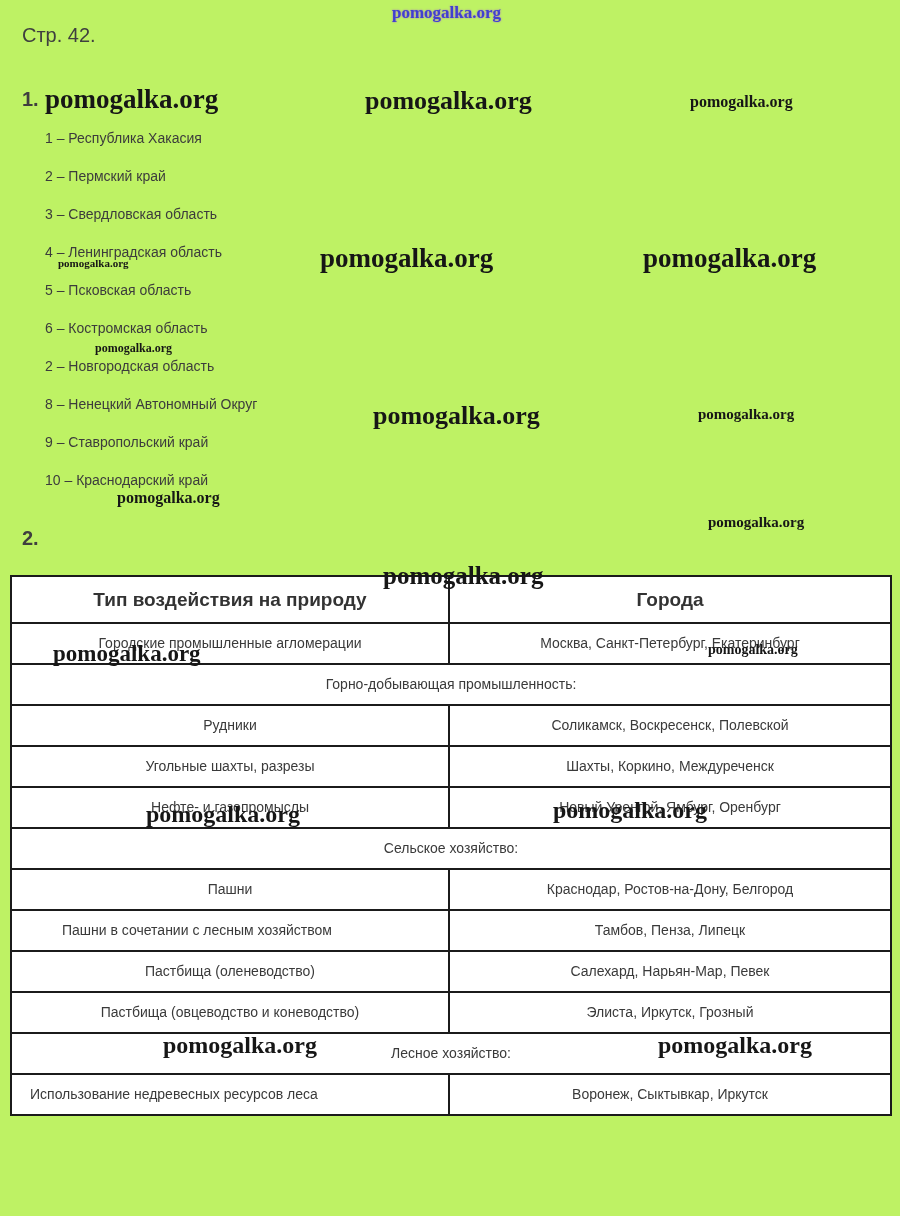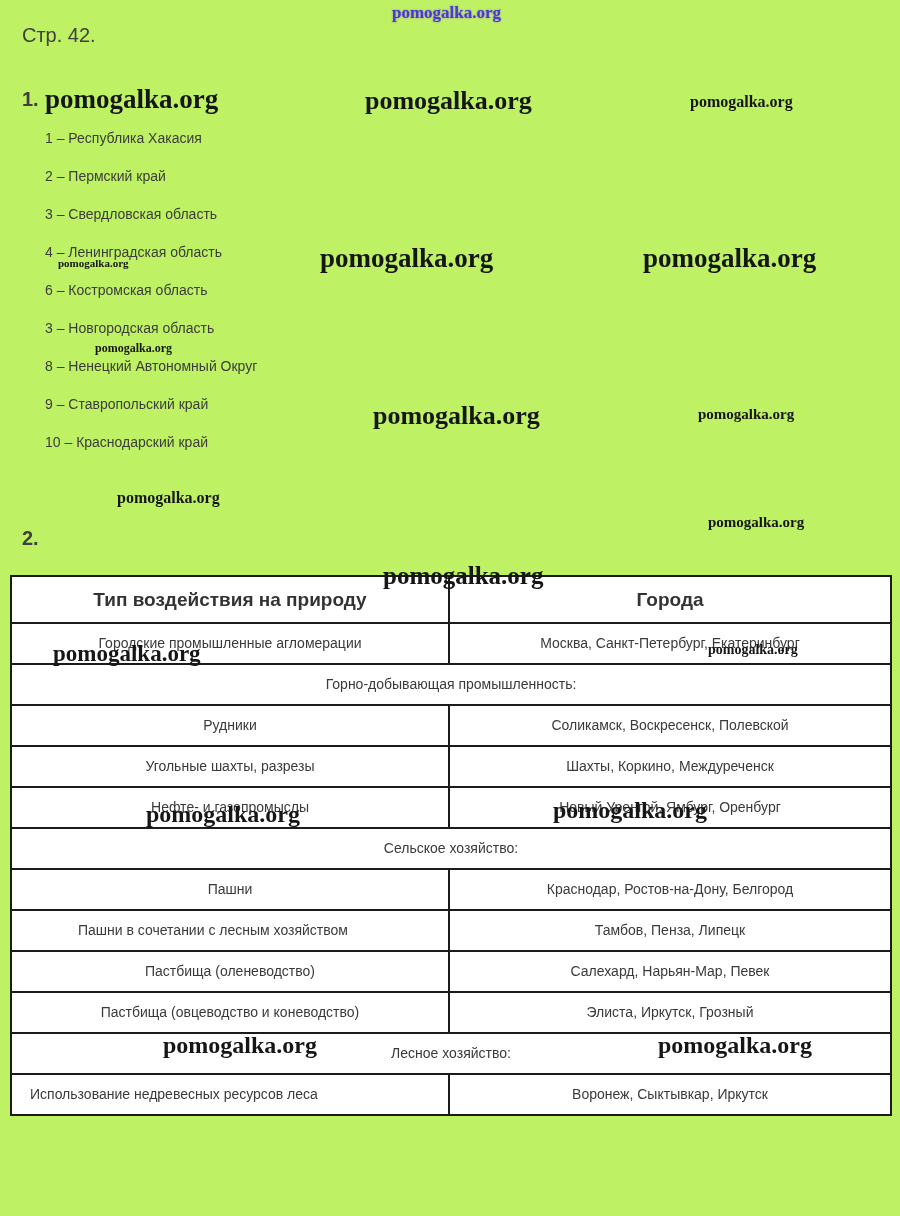--- a/index.html
+++ b/index.html
@@ -33,21 +33,21 @@
     border-collapse:collapse; table-layout:fixed; background:#fff;
   }
   .impact col.c1 { width:438px; }
   .impact col.c2 { width:442px; }
   .impact th, .impact td {
     border:2px solid #1b1b1b; text-align:center; vertical-align:middle;
     padding:1px 8px; overflow:hidden;
   }
   .impact th { font-size:19px; line-height:43px; font-weight:bold; color:#333333; }
   .impact td { font-size:14px; line-height:37px; color:#3a3a3a; }
-  td.left-wide { text-align:left; padding-left:66px; padding-right:90px; }
+  td.left-wide { text-align:left; padding-left:50px; padding-right:90px; }
   td.left-sm   { text-align:left; padding-left:18px; padding-right:90px; }
 </style>
 </head>
 <body>
 
 <div class="page">
 
   <div class="wm wm-top" style="left:392px; top:3px; font-size:17px;">pomogalka.org</div>
 
   <div class="page-title">Стр. 42.</div>
@@ -55,22 +55,23 @@
   <div class="sec-num sec1-num">1.</div>
   <div class="wm" style="left:45px;  top:84px;  font-size:27px;">pomogalka.org</div>
   <div class="wm" style="left:365px; top:86px;  font-size:26px;">pomogalka.org</div>
   <div class="wm" style="left:690px; top:93px;  font-size:16px;">pomogalka.org</div>
 
   <div class="list">
     <div class="list-item">1 – Республика Хакасия</div>
     <div class="list-item">2 – Пермский край</div>
     <div class="list-item">3 – Свердловская область</div>
     <div class="list-item">4 – Ленинградская область</div>
+    <div class="list-item">5 – Псковская область</div>
     <div class="list-item">6 – Костромская область</div>
-    <div class="list-item">3 – Новгородская область</div>
+    <div class="list-item">2 – Новгородская область</div>
     <div class="list-item">8 – Ненецкий Автономный Округ</div>
     <div class="list-item">9 – Ставропольский край</div>
     <div class="list-item">10 – Краснодарский край</div>
   </div>
 
   <div class="wm" style="left:58px;  top:257px; font-size:11px;">pomogalka.org</div>
   <div class="wm" style="left:320px; top:243px; font-size:27px;">pomogalka.org</div>
   <div class="wm" style="left:643px; top:243px; font-size:27px;">pomogalka.org</div>
   <div class="wm" style="left:95px;  top:341px; font-size:12px;">pomogalka.org</div>
   <div class="wm" style="left:373px; top:401px; font-size:26px;">pomogalka.org</div>

